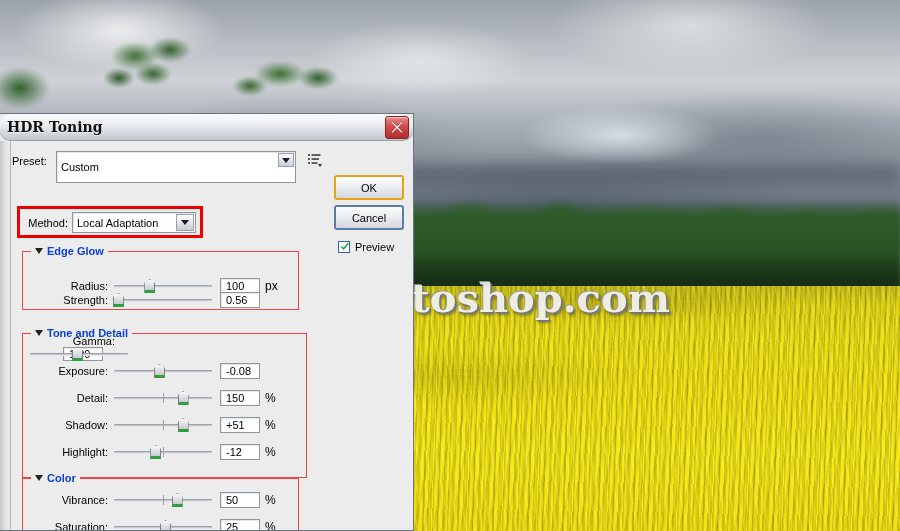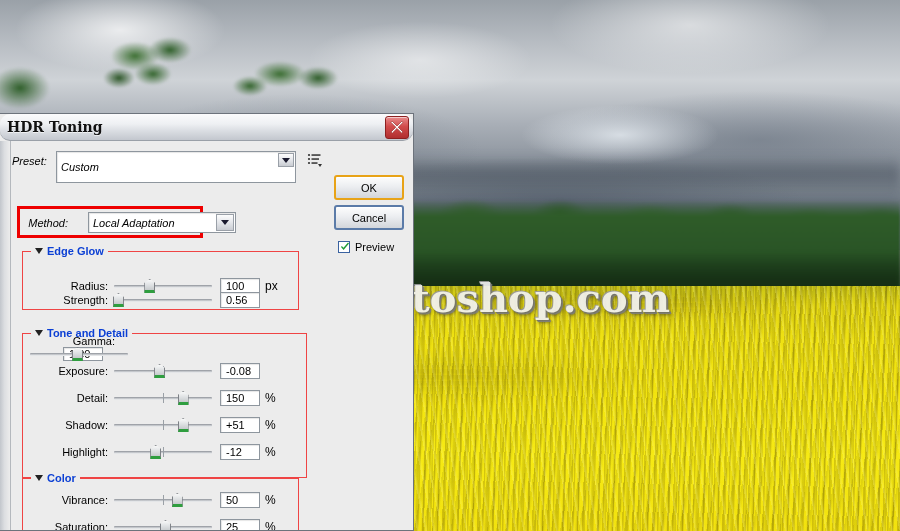--- a/index.html
+++ b/index.html
@@ -157,21 +157,21 @@
 
   #dlg-body{position:relative;height:391px;}
 
   
   .gutter{
     position:absolute;left:0;top:0;width:10px;height:391px;
     background:linear-gradient(90deg,#c2c6cc 0%,#dcdee1 45%,#ececec 100%);
     border-right:1px solid #b4b8bd;
   }
 
-  .row{display:flex;align-items:center;font-style:italic;}
+  .row{display:flex;align-items:center;}
 
   
   #preset-row{position:absolute;left:10px;top:10px;width:310px;height:20px;}
   .lbl{font-size:11px;color:#000;font-family:"Liberation Sans",sans-serif;}
   #preset-label{width:44px;text-align:left;padding-left:2px;}
   .combo{
     position:relative;background:#fff;border:1px solid #8e969e;
     height:32px;box-sizing:border-box;display:flex;align-items:center;
     box-shadow:inset 1px 1px 1px rgba(0,0,0,.10);
   }
@@ -185,21 +185,21 @@
   #preset-combo{position:absolute;left:46px;top:0;width:240px;}
   #preset-menu-icon{position:absolute;left:297px;top:1px;width:16px;height:16px;cursor:pointer;}
 
   
   #method-hl{
     position:absolute;left:17px;top:65px;width:186px;height:32px;
     border:3px solid #ee0000;box-sizing:border-box;
   }
   #method-row{position:absolute;left:24px;top:72px;width:176px;height:20px;}
   #method-label{width:44px;text-align:right;}
-  #method-combo{position:absolute;left:64px;top:-1px;width:148px;height:21px;}
+  #method-combo{position:absolute;left:48px;top:-1px;width:124px;height:21px;}
   #method-combo .arrow{height:17px;width:18px;}
 
   
   .group{position:absolute;border:1px solid #ef4444;background:transparent;}
   .group-title{
     position:absolute;top:-7px;left:8px;background:#ececec;padding:0 4px;
     font-size:11px;font-weight:bold;color:#0b3fd4;
     display:flex;align-items:center;gap:4px;
     font-family:"Liberation Sans",sans-serif;
   }

